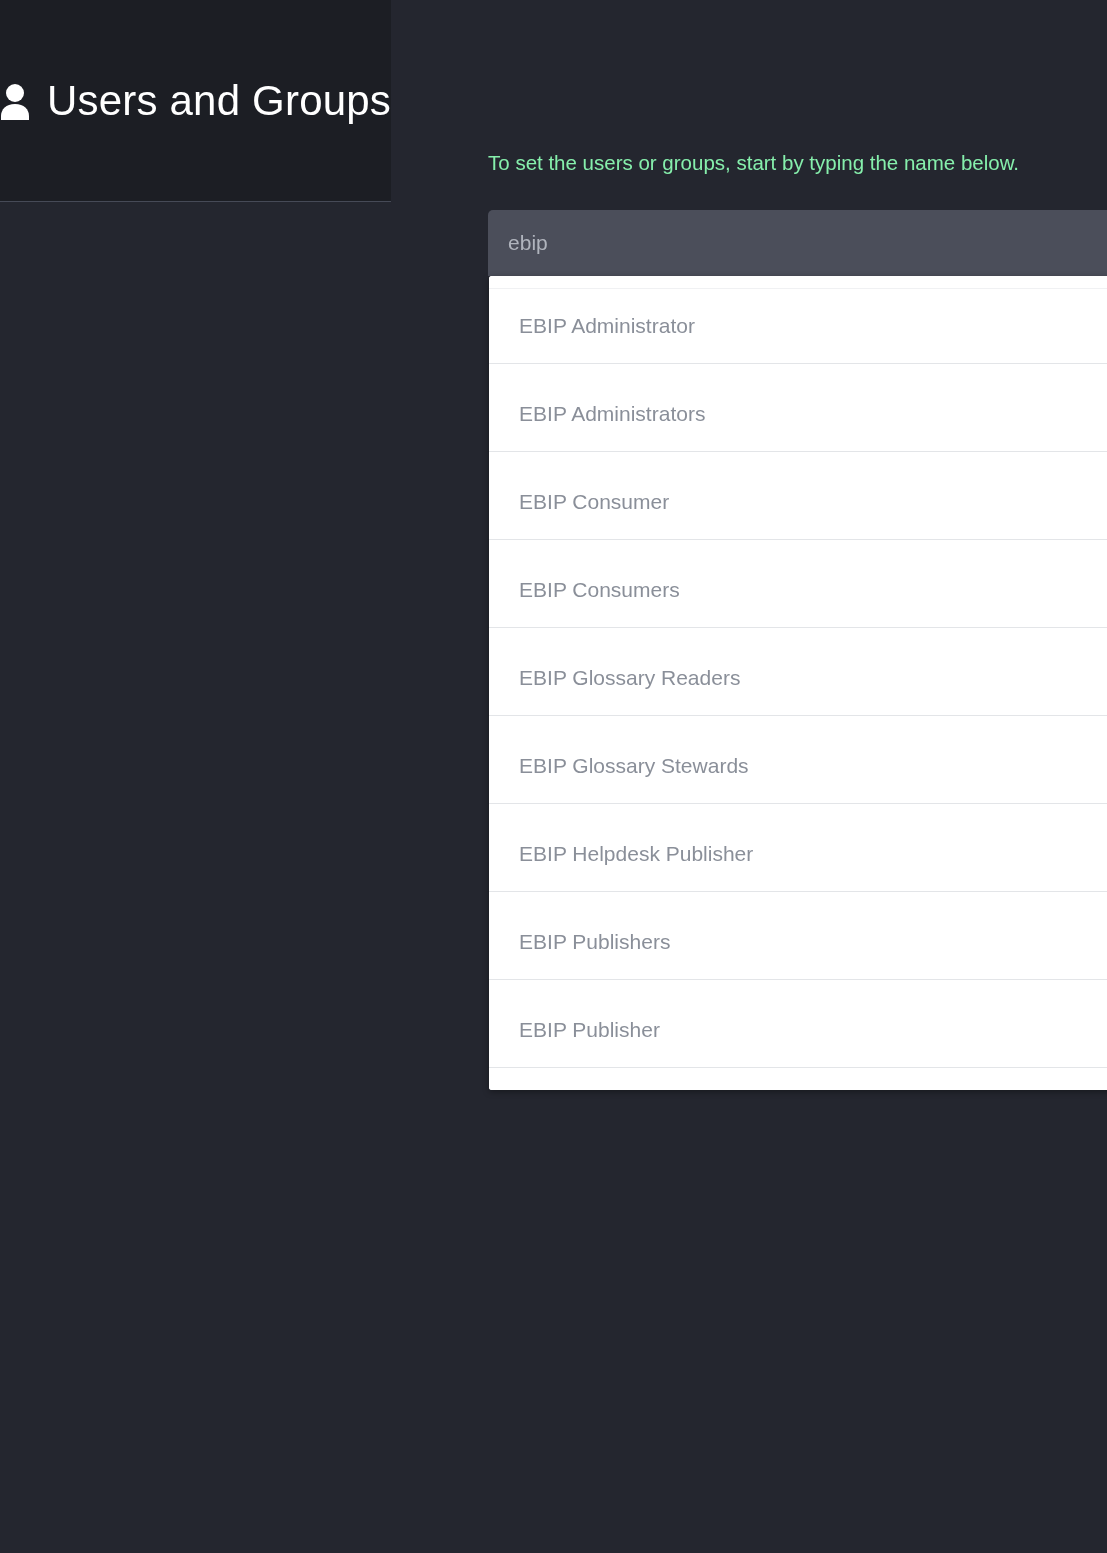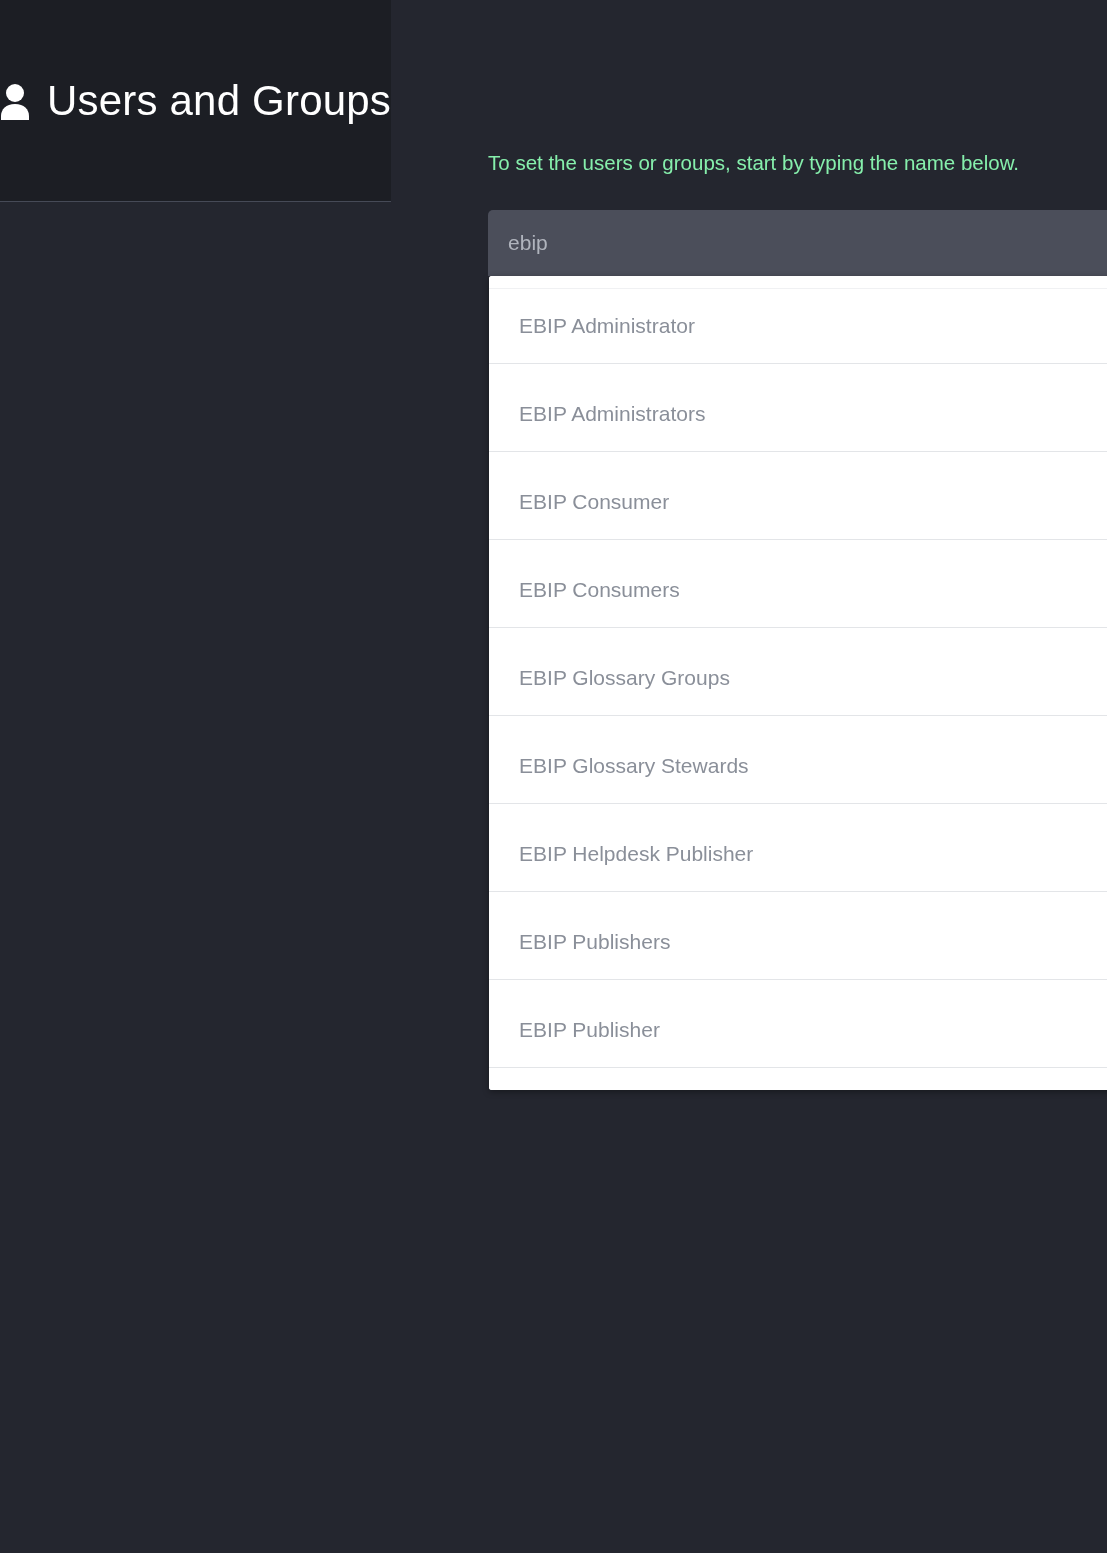--- a/index.html
+++ b/index.html
@@ -256,21 +256,21 @@
                   <circle cx="7" cy="7.5" r="4.6"></circle>
                   <path d="M7 13.5c-3.6 0-6.4 2.2-6.4 5.1V21h7.2v-2.4c0-1.9.8-3.6 2.1-4.7-.9-.3-1.9-.4-2.9-.4z"></path>
                   <circle cx="27" cy="7.5" r="4.6"></circle>
                   <path d="M27 13.5c-1 0-2 .1-2.9.4 1.3 1.1 2.1 2.8 2.1 4.7V21h7.2v-2.4c0-2.9-2.8-5.1-6.4-5.1z"></path>
                   <circle cx="17" cy="6.2" r="6"></circle>
                   <path d="M17 14c-5 0-8.9 3-8.9 6.9V26h17.8v-5.1C25.9 17 22 14 17 14z"></path>
                 </svg>
               </span>
             </div>
             <div class="dropdown-item">
-              <span class="item-label">EBIP Glossary Groups</span>
+              <span class="item-label">EBIP Glossary Readers</span>
               <span class="item-icon">
                 <svg width="34" height="26" viewBox="0 0 34 26" fill="currentColor">
                   <circle cx="7" cy="7.5" r="4.6"></circle>
                   <path d="M7 13.5c-3.6 0-6.4 2.2-6.4 5.1V21h7.2v-2.4c0-1.9.8-3.6 2.1-4.7-.9-.3-1.9-.4-2.9-.4z"></path>
                   <circle cx="27" cy="7.5" r="4.6"></circle>
                   <path d="M27 13.5c-1 0-2 .1-2.9.4 1.3 1.1 2.1 2.8 2.1 4.7V21h7.2v-2.4c0-2.9-2.8-5.1-6.4-5.1z"></path>
                   <circle cx="17" cy="6.2" r="6"></circle>
                   <path d="M17 14c-5 0-8.9 3-8.9 6.9V26h17.8v-5.1C25.9 17 22 14 17 14z"></path>
                 </svg>
               </span>

